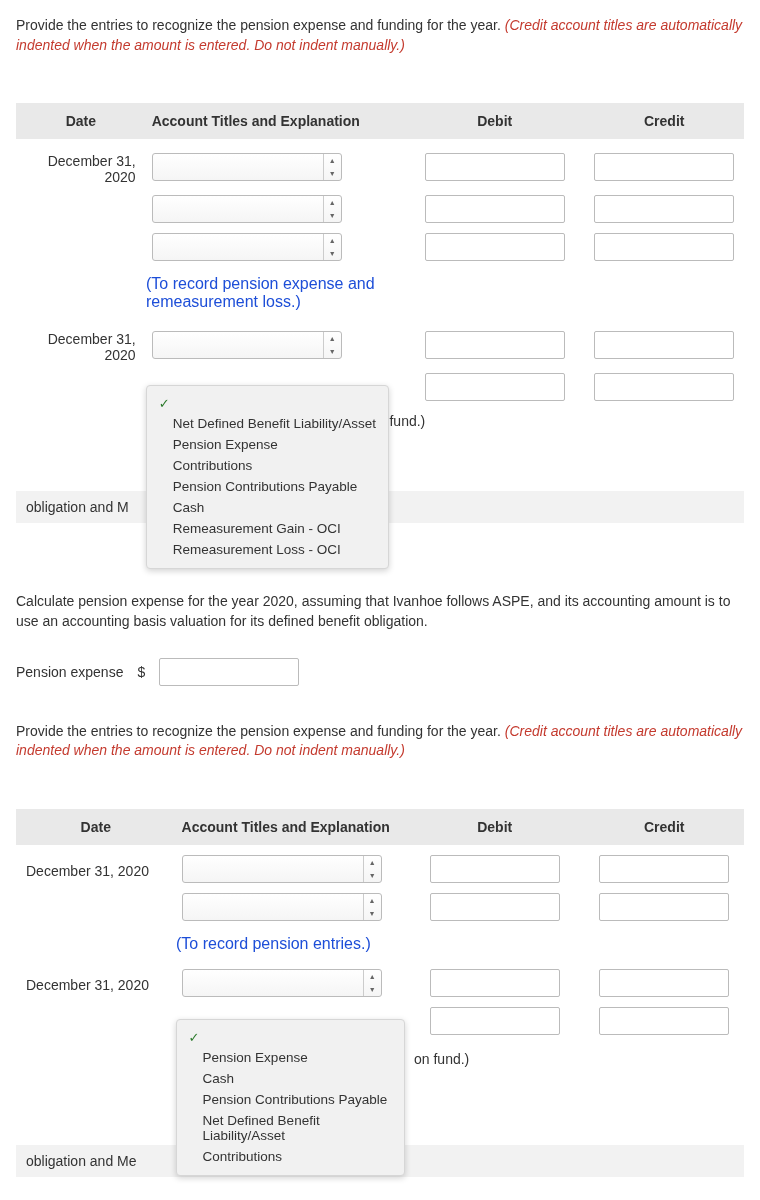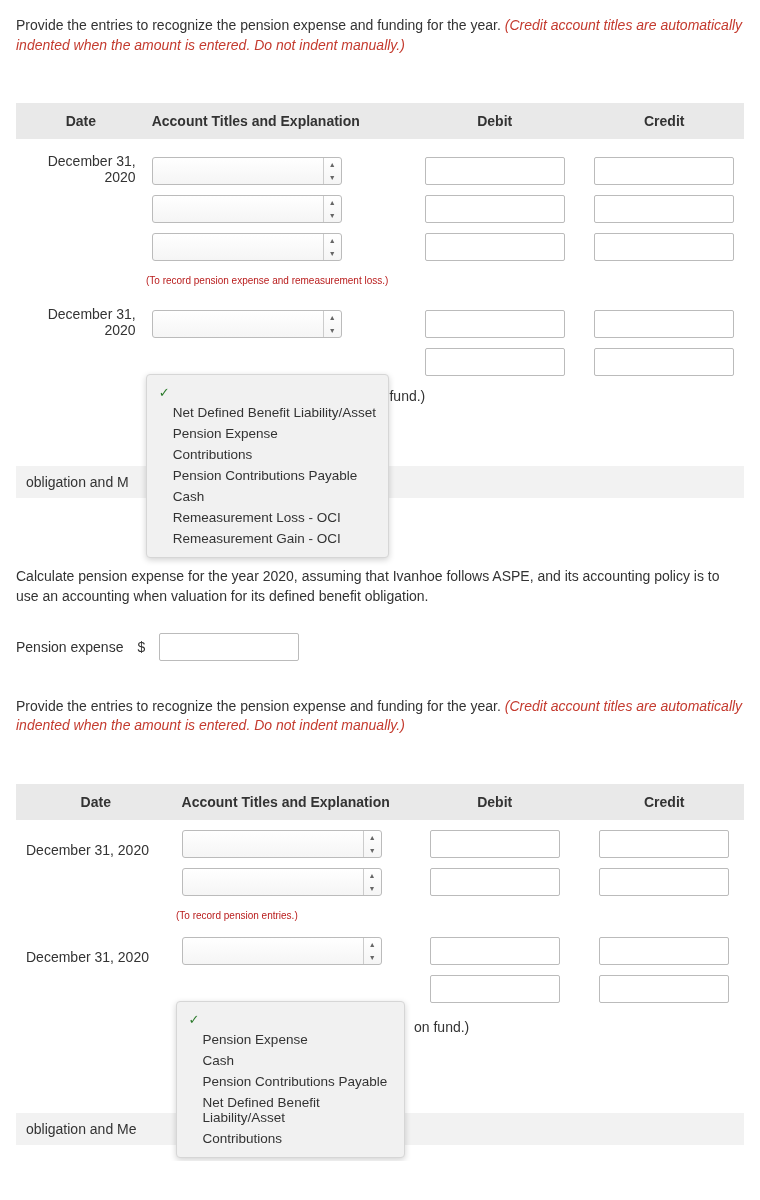--- a/index.html
+++ b/index.html
@@ -31,21 +31,21 @@
   }
   .col-date { width: 130px; text-align: center; }
   .col-date-2 { width: 160px; text-align: center; }
   .col-account { width: 260px; text-align: left; padding-left: 6px; }
   .col-account-2 { width: 230px; text-align: left; padding-left: 6px; }
   .col-debit { width: 180px; text-align: center; }
   .col-credit { width: 160px; text-align: center; }
 
   .row {
     display: flex;
-    align-items: flex-end;
+    align-items: center;
     position: relative;
     margin-top: 10px;
   }
   .row .col-date, .row .col-date-2 {
     text-align: right;
     padding-right: 10px;
     padding-top: 4px;
     font-size: 14px;
   }
   .select-wrap {
@@ -88,22 +88,22 @@
     font-size: 13px;
   }
   .amount-input {
     width: 140px;
     height: 28px;
     border: 1px solid #bbb;
     border-radius: 2px;
     background: #fff;
   }
   .caption {
-    color: #b91c1c;
-    font-size: 10px;
+    color: #1d4ed8;
+    font-size: 16px;
     padding: 4px 0 2px 0;
   }
   .dropdown-panel {
     position: absolute;
     background: #f1f1f1;
     border: 1px solid #d6d6d6;
     border-radius: 4px;
     box-shadow: 0 2px 6px rgba(0,0,0,0.18);
     padding: 8px 0;
     z-index: 10;
@@ -231,36 +231,36 @@
   <div class="col-date"></div>
   <div class="col-account" style="position:relative;">
 
     <div class="dropdown-panel" id="dd1" style="left:0; top:-2px;">
       <div class="check">✓</div>
     <div class="opt">Net Defined Benefit Liability/Asset</div>
         <div class="opt">Pension Expense</div>
         <div class="opt">Contributions</div>
         <div class="opt">Pension Contributions Payable</div>
         <div class="opt">Cash</div>
+        <div class="opt">Remeasurement Gain - OCI</div>
         <div class="opt">Remeasurement Loss - OCI</div>
-        <div class="opt">Remeasurement Gain - OCI</div>
       </div>
   </div>
   <span class="behind-text" style="top:40px;">on fund.)</span>
   <div class="col-debit"><input class="amount-input" style=""></div>
   <div class="col-credit"><input class="amount-input" style=""></div>
 </div>
 
 <div class="etextbook-bar" style="margin-top:90px;">
   <span>obligation and M</span>
 </div>
 
 <div class="section-gap"></div>
 
-<div class="calc-text">Calculate pension expense for the year 2020, assuming that Ivanhoe follows ASPE, and its accounting policy is to use an accounting when valuation for its defined benefit obligation.</div>
+<div class="calc-text">Calculate pension expense for the year 2020, assuming that Ivanhoe follows ASPE, and its accounting amount is to use an accounting basis valuation for its defined benefit obligation.</div>
 
 <div class="pension-expense-row">
   <span>Pension expense</span>
   <span>$</span>
   <input class="text-input" style="">
 </div>
 
 <div class="instruction">
   <span>Provide the entries to recognize the pension expense and funding for the year. </span><span class="red-italic">(Credit account titles are automatically indented when the amount is entered. Do not indent manually.)</span>
 </div>

